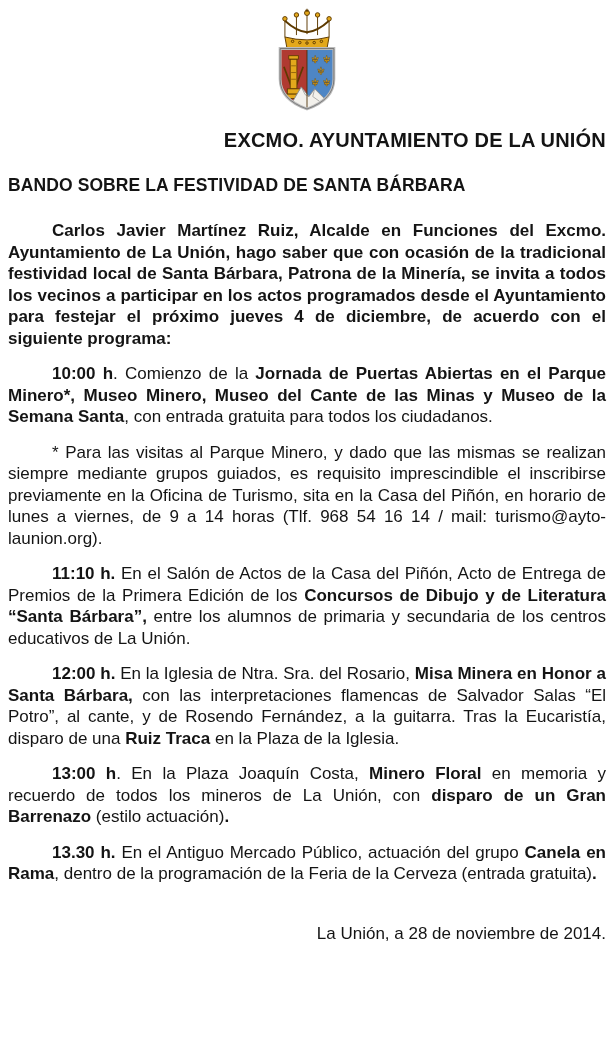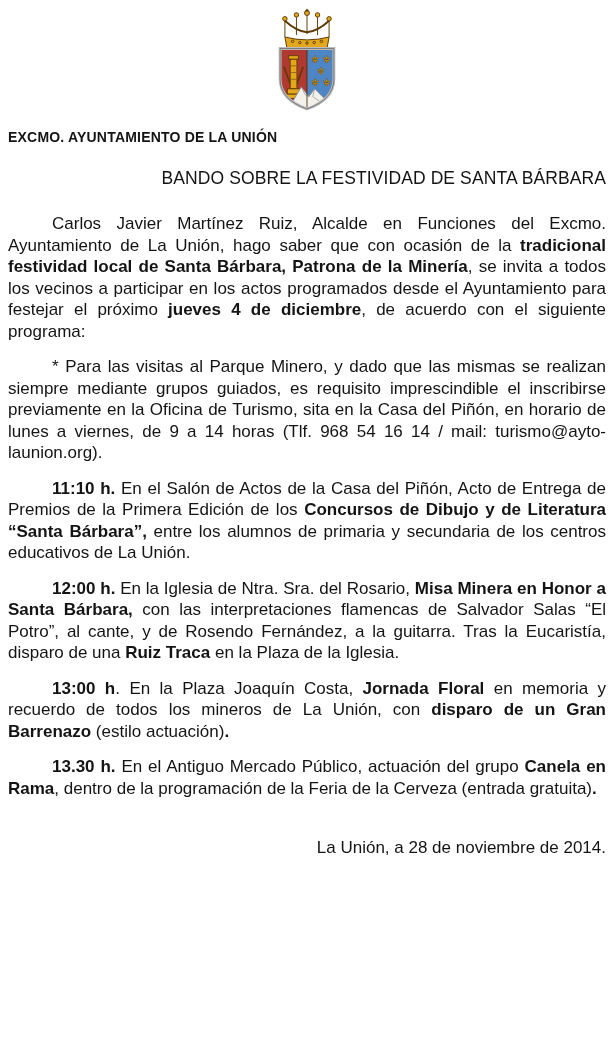--- a/index.html
+++ b/index.html
@@ -9,35 +9,35 @@
     font-family: "Liberation Sans", sans-serif;
     color: #141414;
     overflow: hidden;
   }
   .page { width: 598px; padding: 0 8px; }
   .crest-wrap {
     display: flex; justify-content: center;
     padding-top: 8px; height: 108px;
   }
   .doc-title {
-    font-size: 14px; font-weight: bold;
-    text-align: left; margin: 13px 0 0 0;
+    font-size: 20px; font-weight: bold;
+    text-align: right; margin: 13px 0 0 0;
     letter-spacing: 0.2px;
   }
   .doc-subtitle {
-    font-size: 17.5px; font-weight: normal;
-    text-align: right; margin: 23px 0 0 0;
+    font-size: 17.5px; font-weight: bold;
+    text-align: left; margin: 23px 0 0 0;
     letter-spacing: 0.1px;
   }
   .body-text p {
     font-size: 17px; line-height: 21.5px;
     text-align: justify; text-indent: 44px;
     margin: 14px 0 0 0;
   }
-  .body-text p:first-child { margin-top: 24px; }
+  .body-text p:first-child { margin-top: 24px; font-weight: bold; }
   .date-line {
     font-size: 17px; line-height: 21.5px;
     text-align: right; margin-top: 38px;
   }
 </style>
 </head>
 <body>
 
 <div class="page">
 
@@ -108,22 +108,23 @@
       <path d="M22 42 H78 V74 Q78 95 50 105 Q22 95 22 74 Z" fill="none" stroke-width="0.8" stroke="#666666"></path>
     </svg>
   </div>
 
   <h1 class="doc-title">EXCMO. AYUNTAMIENTO DE LA UNIÓN</h1>
 
   <h2 class="doc-subtitle">BANDO SOBRE LA FESTIVIDAD DE SANTA BÁRBARA</h2>
 
   <div class="body-text">
       <p><span>Carlos Javier Martínez Ruiz, Alcalde en Funciones del Excmo. Ayuntamiento de La Unión, hago saber que con ocasión de la </span><b>tradicional festividad local de Santa Bárbara, Patrona de la Minería</b><span>, se invita a todos los vecinos a participar en los actos programados desde el Ayuntamiento para festejar el próximo </span><b>jueves 4 de diciembre</b><span>, de acuerdo con el siguiente programa:</span></p>
+      <p><b>10:00 h</b><span>. Comienzo de la </span><b>Jornada de Puertas Abiertas en el Parque Minero*, Museo Minero, Museo del Cante de las Minas y Museo de la Semana Santa</b><span>, con entrada gratuita para todos los ciudadanos.</span></p>
       <p><span>* Para las visitas al Parque Minero, y dado que las mismas se realizan siempre mediante grupos guiados, es requisito imprescindible el inscribirse previamente en la Oficina de Turismo, sita en la Casa del Piñón, en horario de lunes a viernes, de 9 a 14 horas (Tlf. 968 54 16 14 / mail: turismo@ayto-launion.org).</span></p>
       <p><b>11:10 h.</b><span> En el Salón de Actos de la Casa del Piñón, Acto de Entrega de Premios de la Primera Edición de los </span><b>Concursos de Dibujo y de Literatura “Santa Bárbara”,</b><span> entre los alumnos de primaria y secundaria de los centros educativos de La Unión.</span></p>
       <p><b>12:00 h.</b><span> En la Iglesia de Ntra. Sra. del Rosario, </span><b>Misa Minera en Honor a Santa Bárbara,</b><span> con las interpretaciones flamencas de Salvador Salas “El Potro”, al cante, y de Rosendo Fernández, a la guitarra. Tras la Eucaristía, disparo de una </span><b>Ruiz Traca</b><span> en la Plaza de la Iglesia.</span></p>
-      <p><b>13:00 h</b><span>. En la Plaza Joaquín Costa, </span><b>Jornada Floral</b><span> en memoria y recuerdo de todos los mineros de La Unión, con </span><b>disparo de un Gran Barrenazo</b><span> (estilo actuación)</span><b>.</b></p>
+      <p><b>13:00 h</b><span>. En la Plaza Joaquín Costa, </span><b>Minero Floral</b><span> en memoria y recuerdo de todos los mineros de La Unión, con </span><b>disparo de un Gran Barrenazo</b><span> (estilo actuación)</span><b>.</b></p>
       <p><b>13.30 h.</b><span> En el Antiguo Mercado Público, actuación del grupo </span><b>Canela en Rama</b><span>, dentro de la programación de la Feria de la Cerveza (entrada gratuita)</span><b>.</b></p>
     </div>
 
   <div class="date-line">La Unión, a 28 de noviembre de 2014.</div>
 
 </div>
 
 </body></html>

